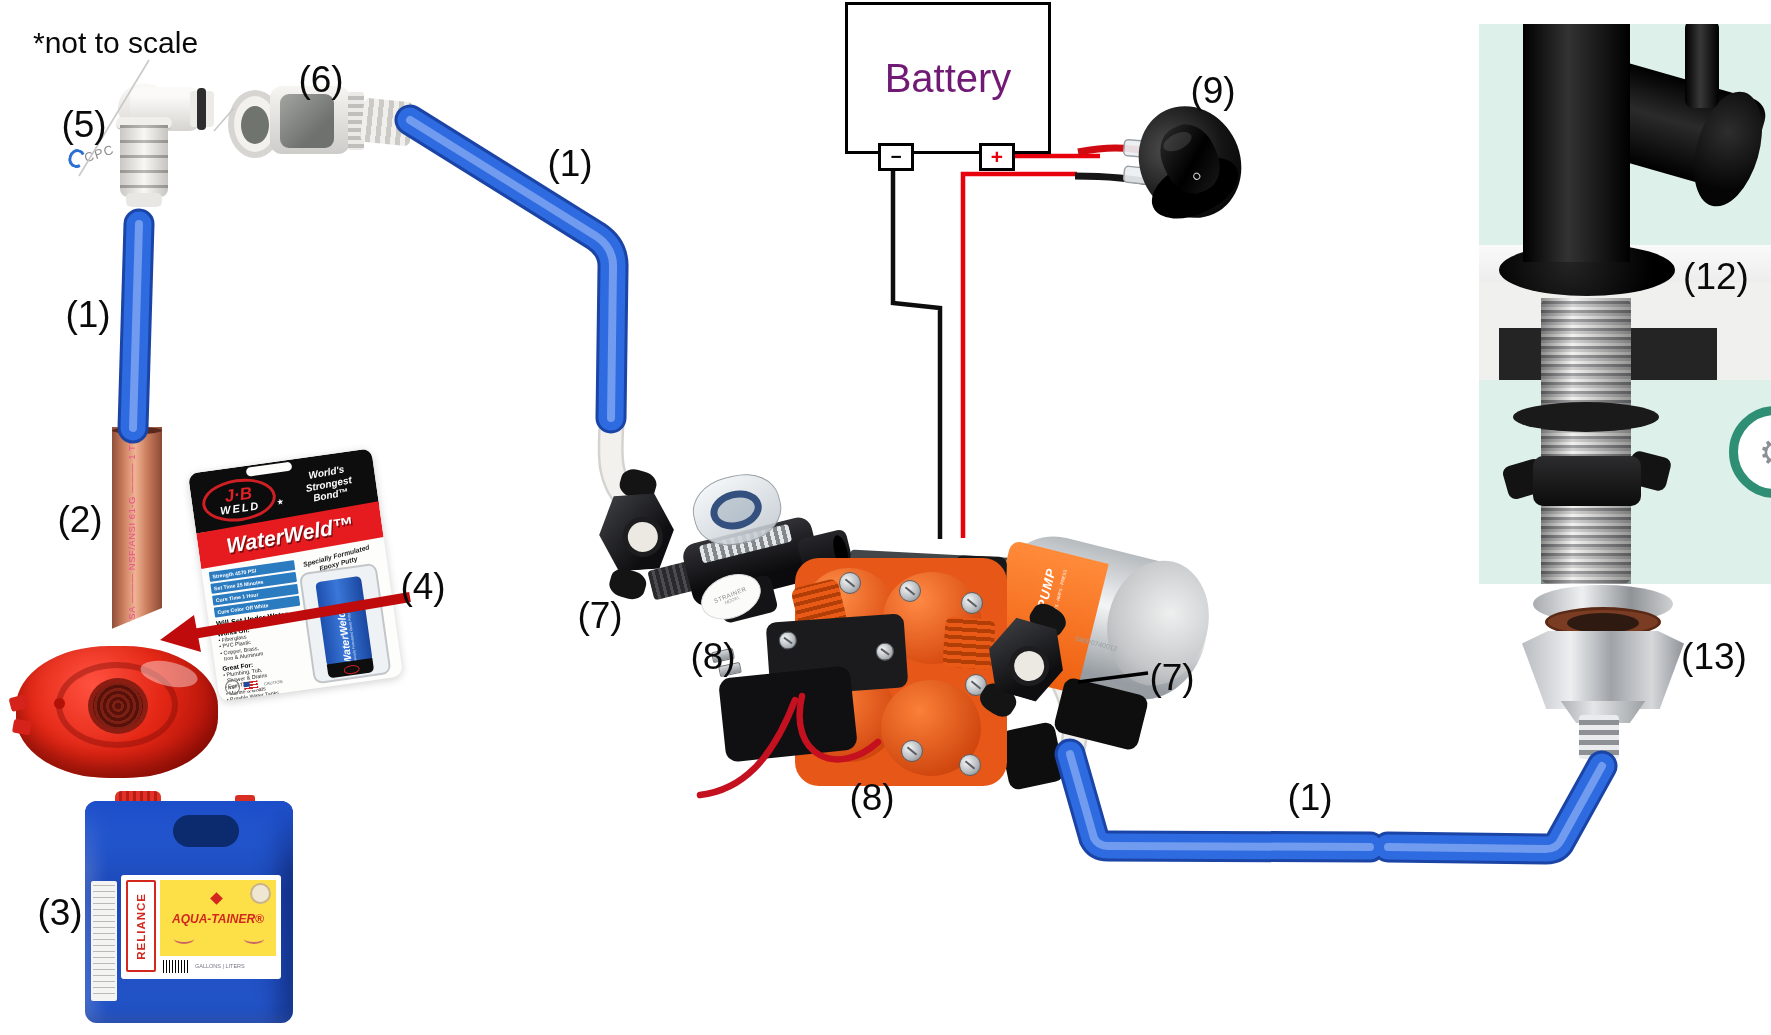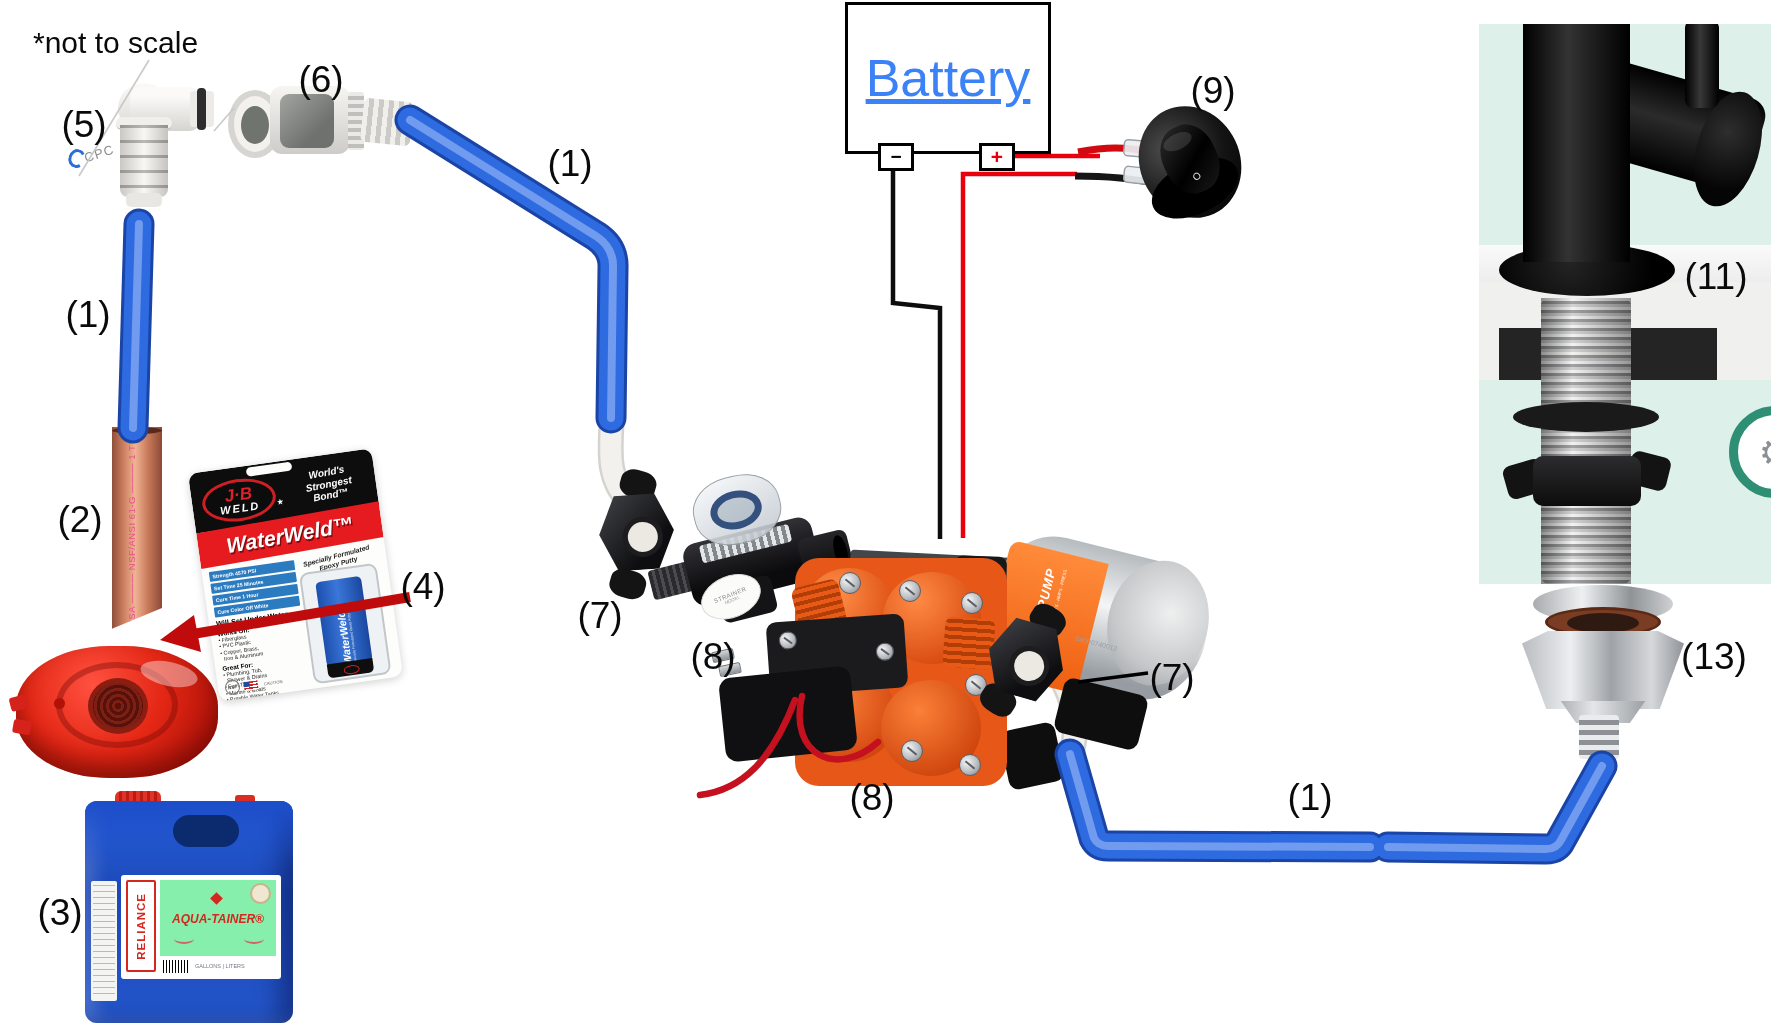--- a/index.html
+++ b/index.html
@@ -9,21 +9,21 @@
   .callout{position:absolute;transform:translate(-50%,-50%);font-size:37px;color:#0a0a0a;
            white-space:nowrap;z-index:10;font-family:"Liberation Sans",sans-serif;}
   .note{position:absolute;font-size:30px;color:#0a0a0a;z-index:10;}
   svg.layer{position:absolute;left:0;top:0;z-index:8;}
   svg.layer-behind{position:absolute;left:0;top:0;z-index:1;}
   .photo{position:absolute;z-index:5;}
   .screw{position:absolute;border-radius:50%;background:radial-gradient(circle at 35% 35%,#f5f6f7,#b9bdc1 55%,#787d82);border:1px solid #5c6065;}
   .screwdot{position:absolute;left:50%;top:50%;width:60%;height:2px;background:#5a5e63;transform:translate(-50%,-50%) rotate(40deg);}
   .battery{position:absolute;left:845px;top:2px;width:200px;height:146px;border:3px solid #000;background:#fff;
            display:flex;align-items:center;justify-content:center;z-index:5;}
-  .battery span{font-size:52px;color:#3b82f6;text-decoration:underline;}
+  .battery span{font-size:40px;color:#701a75;}
   .term{position:absolute;width:30px;height:22px;border:3px solid #000;background:#fff;z-index:6;
         display:flex;align-items:center;justify-content:center;font-weight:bold;}
   .wingnut{position:absolute;z-index:6;}
   .wingnut .wing{position:absolute;width:36px;height:28px;background:#141415;border-radius:40%;}
   .wingnut .hex{position:absolute;background:linear-gradient(135deg,#44454a,#0e0e10 70%);
                 clip-path:polygon(24% 3%,76% 3%,98% 50%,76% 97%,24% 97%,2% 50%);}
   .wingnut .hole{position:absolute;border-radius:50%;background:#ece9e3;border:5px solid #1d1d1f;}
   .pill{height:10px;background:#2b7bc0;color:#fff;font-size:5.2px;font-weight:bold;line-height:10px;
         padding-left:3px;margin-bottom:2px;border-radius:1px;white-space:nowrap;overflow:hidden;}
   .jbline{font-size:5.4px;line-height:1.18;color:#1c1c1c;white-space:pre;}
@@ -63,21 +63,21 @@
   <span class="callout" style="left:60px;top:913px;">(3)</span>
   <span class="callout" style="left:423px;top:587px;">(4)</span>
   <span class="callout" style="left:84px;top:125px;">(5)</span>
   <span class="callout" style="left:321px;top:80px;">(6)</span>
   <span class="callout" style="left:600px;top:616px;">(7)</span>
   <span class="callout" style="left:1172px;top:678px;">(7)</span>
   <span class="callout" style="left:713px;top:657px;">(8)</span>
   <span class="callout" style="left:872px;top:798px;">(8)</span>
   <span class="callout" style="left:1213px;top:91px;">(9)</span>
   <span class="callout" style="left:1714px;top:657px;">(13)</span>
-  <span class="callout" style="left:1716px;top:277px;">(11)</span>
+  <span class="callout" style="left:1716px;top:277px;">(12)</span>
 
   <div class="battery">
     <span>Battery</span>
   </div>
   <div class="term" style="left:878px;top:143px;font-size:19px;color:#000;">
     <span>−</span>
   </div>
   <div class="term" style="left:979px;top:143px;font-size:21px;color:#e8000d;">
     <span>+</span>
   </div>
@@ -223,21 +223,21 @@
       <div class="abs" style="left:6px;top:80px;width:26px;height:120px;border-radius:2px;background:#f4f4f2;
            padding:4px 2px;box-sizing:border-box;">
         <div style="width:100%;height:100%;background:repeating-linear-gradient(180deg,#b9b9b9 0 1px,rgba(0,0,0,0) 1px 6px);"></div>
       </div>
 
       <div class="abs" style="left:36px;top:74px;width:160px;height:104px;background:#fff;border-radius:3px;">
         <div class="abs" style="left:5px;top:5px;width:30px;height:92px;border:2px solid #d4281e;border-radius:2px;box-sizing:border-box;
              display:flex;align-items:center;justify-content:center;">
           <span class="vtext" style="color:#d4281e;font-weight:900;font-size:11.5px;letter-spacing:1px;">RELIANCE</span>
         </div>
-        <div class="abs" style="left:39px;top:5px;width:116px;height:76px;background:#86efac;">
+        <div class="abs" style="left:39px;top:5px;width:116px;height:76px;background:#fde047;">
           <div class="abs" style="left:90px;top:3px;width:21px;height:21px;border-radius:50%;background:#efe7d2;border:2px solid #c9b48a;box-sizing:border-box;"></div>
           <div class="abs" style="left:52px;top:14px;width:9px;height:9px;background:#d4281e;transform:rotate(45deg);"></div>
           <div class="abs" style="left:0;top:32px;width:116px;text-align:center;color:#d4281e;font-weight:900;font-size:12px;font-style:italic;">AQUA-TAINER®</div>
           <div class="abs" style="left:14px;top:54px;width:20px;height:8px;border-bottom:2px solid #c66;border-radius:50%;"></div>
           <div class="abs" style="left:84px;top:54px;width:20px;height:8px;border-bottom:2px solid #c66;border-radius:50%;"></div>
         </div>
         <div class="abs" style="left:42px;top:85px;width:26px;height:13px;
              background:repeating-linear-gradient(90deg,#000 0 1px,#fff 1px 3px);"></div>
         <div class="abs" style="left:74px;top:88px;font-size:5.5px;color:#778;">GALLONS | LITERS</div>
       </div>

